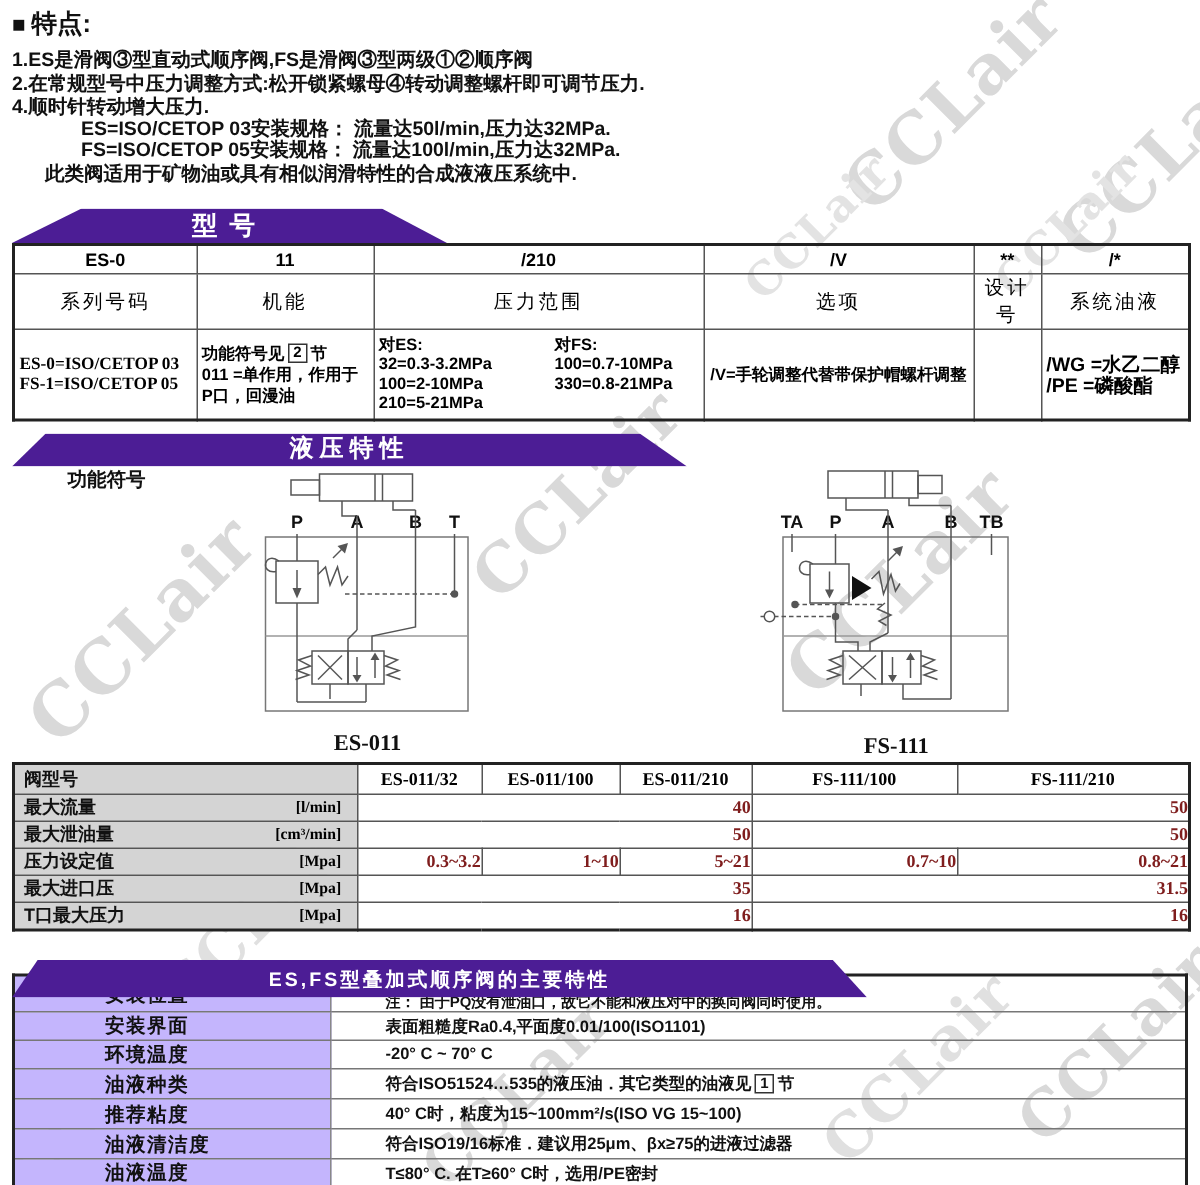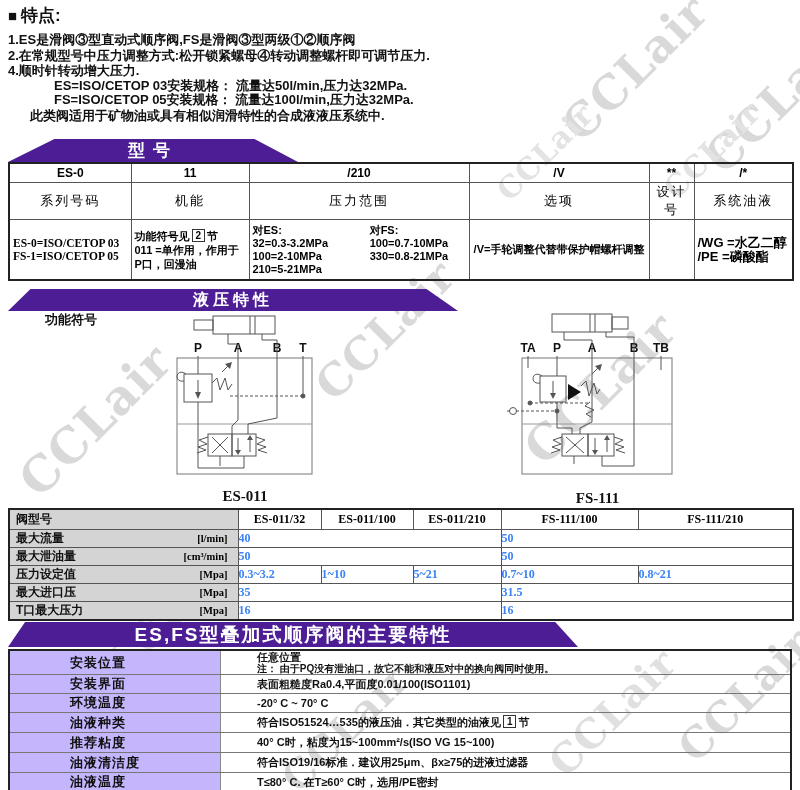--- a/index.html
+++ b/index.html
@@ -14,21 +14,21 @@
   .features .hd .sq{font-size:15px;margin-right:4px;}
   .feat-line{font-size:13px;font-weight:bold;line-height:15.5px;}
   .spec-line{font-size:13px;font-weight:bold;line-height:14.5px;padding-left:46px;}
   .note-line{font-size:13px;font-weight:bold;line-height:15px;padding-left:22px;}
   
   .banner{position:absolute;background:#4c1d95;color:#fff;font-weight:bold;text-align:center;z-index:2;}
   .banner1{left:8px;top:139px;width:290px;height:23px;line-height:23px;font-size:17px;letter-spacing:8px;
            clip-path:polygon(16% 0,85% 0,100% 100%,0 100%);}
   .banner2{left:8px;top:289px;width:450px;height:22px;line-height:22px;font-size:16px;letter-spacing:4px;
            clip-path:polygon(5% 0,93% 0,100% 100%,0 100%);}
-  .banner3{left:8px;top:622px;width:570px;height:25px;line-height:25px;font-size:19px;letter-spacing:2px;
+  .banner3{left:8px;top:640px;width:570px;height:25px;line-height:25px;font-size:13px;letter-spacing:2px;
            clip-path:polygon(3% 0,96% 0,100% 100%,0 100%);}
   
   table{border-collapse:collapse;table-layout:fixed;}
   .model-table{left:8px;top:162px;width:784px;}
   .model-table td{border:1px solid #555;padding:0 3px;overflow:hidden;}
   .model-table{border:2px solid #222;}
   .code-row td{height:18px;text-align:center;font-size:12px;font-weight:bold;}
   .label-row td{height:33px;text-align:center;font-size:13px;letter-spacing:2px;}
   .content-row td{height:59px;font-size:11px;font-weight:bold;vertical-align:middle;}
   .series-cell div{line-height:13px;font-size:11.5px;}
@@ -50,21 +50,21 @@
       stroke:none;text-anchor:middle;}
   .caption{position:absolute;z-index:1;text-align:center;font-family:"Liberation Serif",serif;
       font-weight:bold;font-size:15px;color:#111;}
   
   .spec-table{left:8px;top:508px;width:784px;border:2px solid #222;}
   .spec-table td{border:1px solid #555;padding:0;}
   .spec-table .lbl{background:#d4d4d4;}
   .spec-table .lbl .in{display:flex;justify-content:space-between;align-items:center;padding:0 10px 0 6px;}
   .spec-table .lbl .nm{font-size:12px;font-weight:bold;color:#111;}
   .spec-table .lbl .un{font-size:10.5px;font-family:"Liberation Serif",serif;font-weight:bold;}
-  .spec-table .val{text-align:left;font-family:"Liberation Serif",serif;font-size:12px;font-weight:bold;color:#3b82f6;}
+  .spec-table .val{text-align:right;font-family:"Liberation Serif",serif;font-size:12px;font-weight:bold;color:#7f1d1d;}
   .spec-table .mod{text-align:center;font-family:"Liberation Serif",serif;font-size:12px;font-weight:bold;}
   
   .props-table{left:8px;top:649px;width:784px;border:2px solid #222;border-collapse:collapse;}
   .props-table td{border-bottom:1px solid #777;vertical-align:middle;padding:0;}
   .props-table .plbl{background:#c4b5fd;width:150px;border-right:1px solid #888;
       font-size:13px;font-weight:bold;color:#111;padding-left:60px;letter-spacing:1px;}
   .props-table .pval{padding-left:36px;font-size:11px;font-weight:bold;color:#111;}
   .props-table .pval .sub{font-size:10px;line-height:11px;}
   .props-table .pval .main{line-height:12px;}
 </style>

